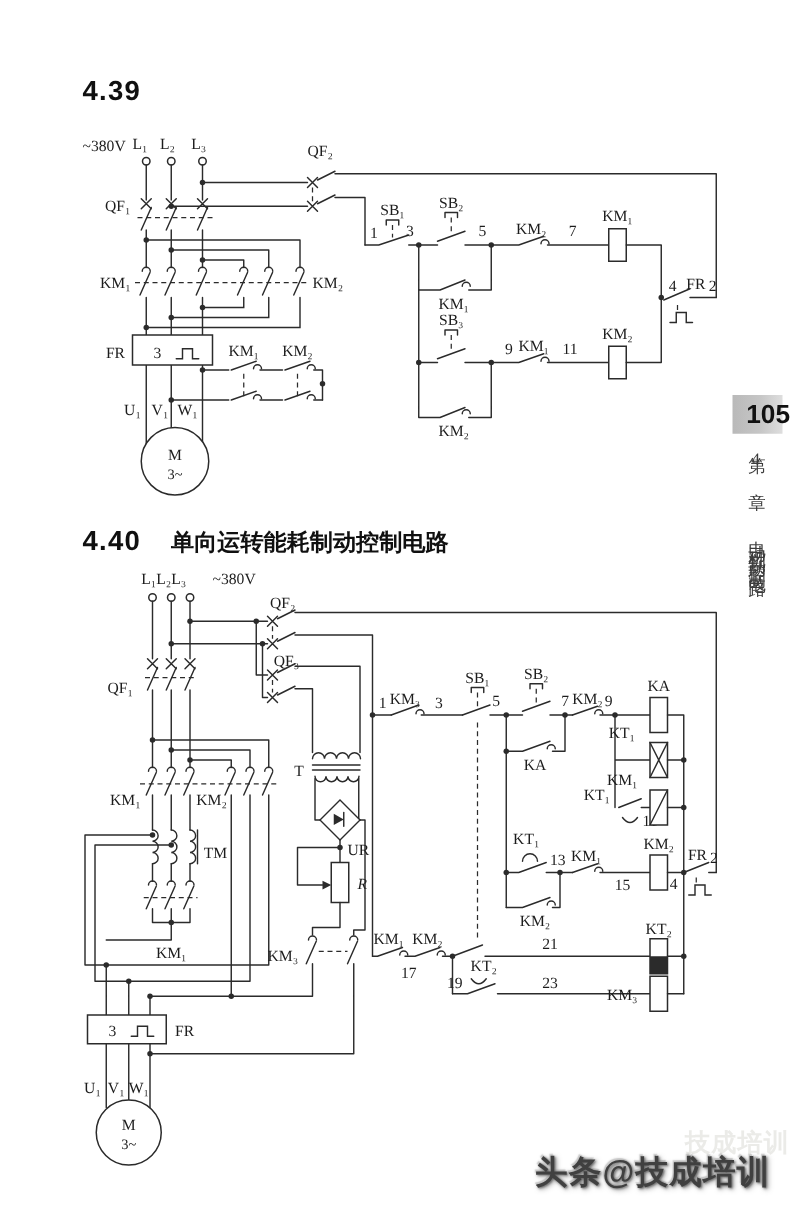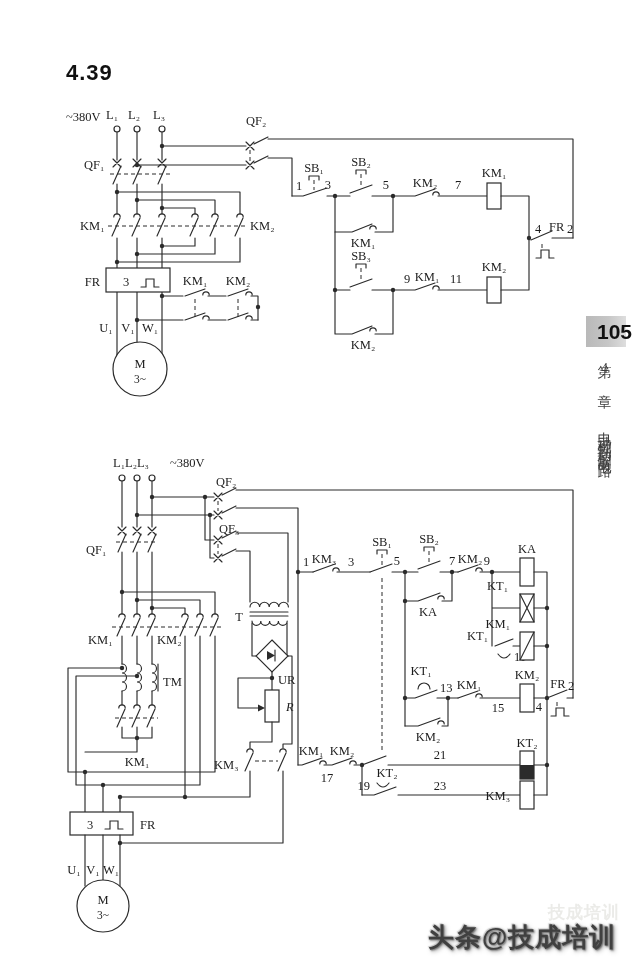--- a/index.html
+++ b/index.html
@@ -23,21 +23,21 @@
      font-family:"Liberation Sans","DejaVu Sans",sans-serif;font-weight:bold;font-size:21px;
      color:#111;line-height:31px;padding-left:11px;box-sizing:border-box;}
   #chapter{position:absolute;left:595px;top:354px;writing-mode:vertical-rl;text-orientation:upright;
      color:#3c3c3c;font-size:14px;}
   #chapter .c1{letter-spacing:7px;}
   #chapter .c2{letter-spacing:4px;margin-top:16px;}
   #wm-main{position:absolute;left:428px;top:920px;font-family:"Liberation Sans","DejaVu Sans",sans-serif;
      font-weight:bold;font-size:26px;color:#404040;letter-spacing:1px;
      text-shadow:1px 1px 2px rgba(80,80,80,.85), -1px -1px 1px rgba(150,150,150,.5), 2px 2px 4px rgba(90,90,90,.5);}
   #wm-ghost{position:absolute;left:548px;top:901px;font-family:"Liberation Sans","DejaVu Sans",sans-serif;
-     font-weight:bold;font-size:17px;color:#ebebe8;letter-spacing:1px;}
+     font-weight:bold;font-size:20px;color:#ebebe8;letter-spacing:1px;}
 </style>
 </head>
 <body>
 
 <div id="page">
 
   <div class="hdr" style="left:66px;top:60px;">
     <span class="num">4.39</span>
   </div>
 
@@ -215,20 +215,24 @@
         <circle cx="162" cy="208" r="2.2"></circle>
       <circle cx="162" cy="246" r="2.2"></circle>
         <circle cx="137" cy="254" r="2.2"></circle>
         <circle cx="117" cy="262" r="2.2"></circle>
       <circle cx="162" cy="296" r="2.2"></circle>
         <circle cx="137" cy="320" r="2.2"></circle>
         <circle cx="258" cy="307" r="2.2"></circle>
     </g>
   </svg>
 
+  <div class="hdr" style="left:66px;top:420px;">
+    <span class="num">4.40</span>
+    <span class="ttl">单向运转能耗制动控制电路</span>
+  </div>
 
   <svg style="left:55px;top:450px;" width="530" height="485" viewBox="55 450 530 485">
 
     <text x="113" y="467">L₁L₂L₃</text>
     <text x="170" y="467">~380V</text>
     <circle class="box" cx="122" cy="478" r="3"></circle>
     <circle class="box" cx="137" cy="478" r="3"></circle>
     <circle class="box" cx="152" cy="478" r="3"></circle>
     <path class="w" d="M122,481 V527 M137,481 V527 M152,481 V527"></path>
 

